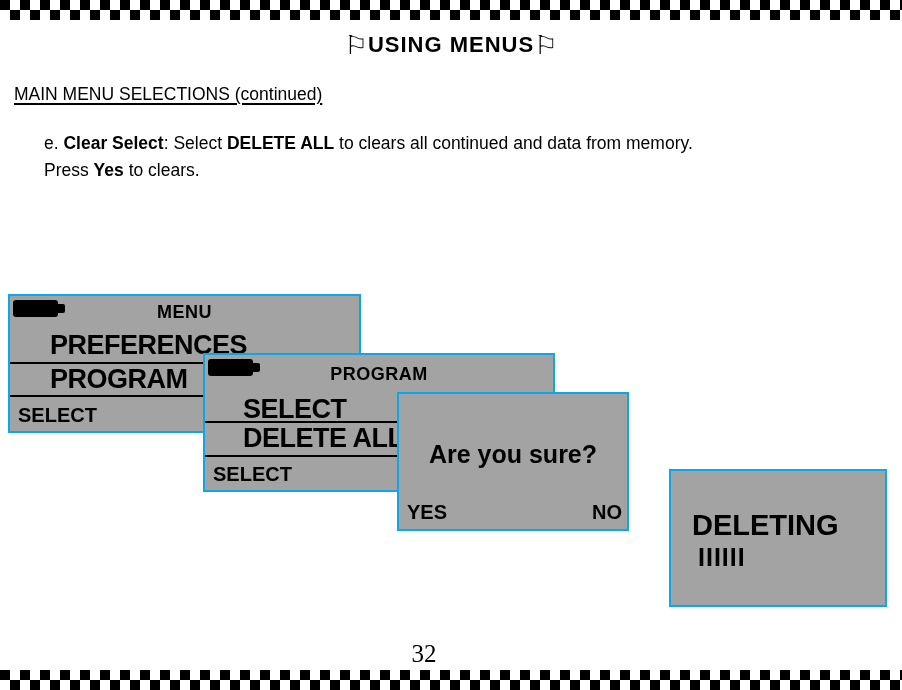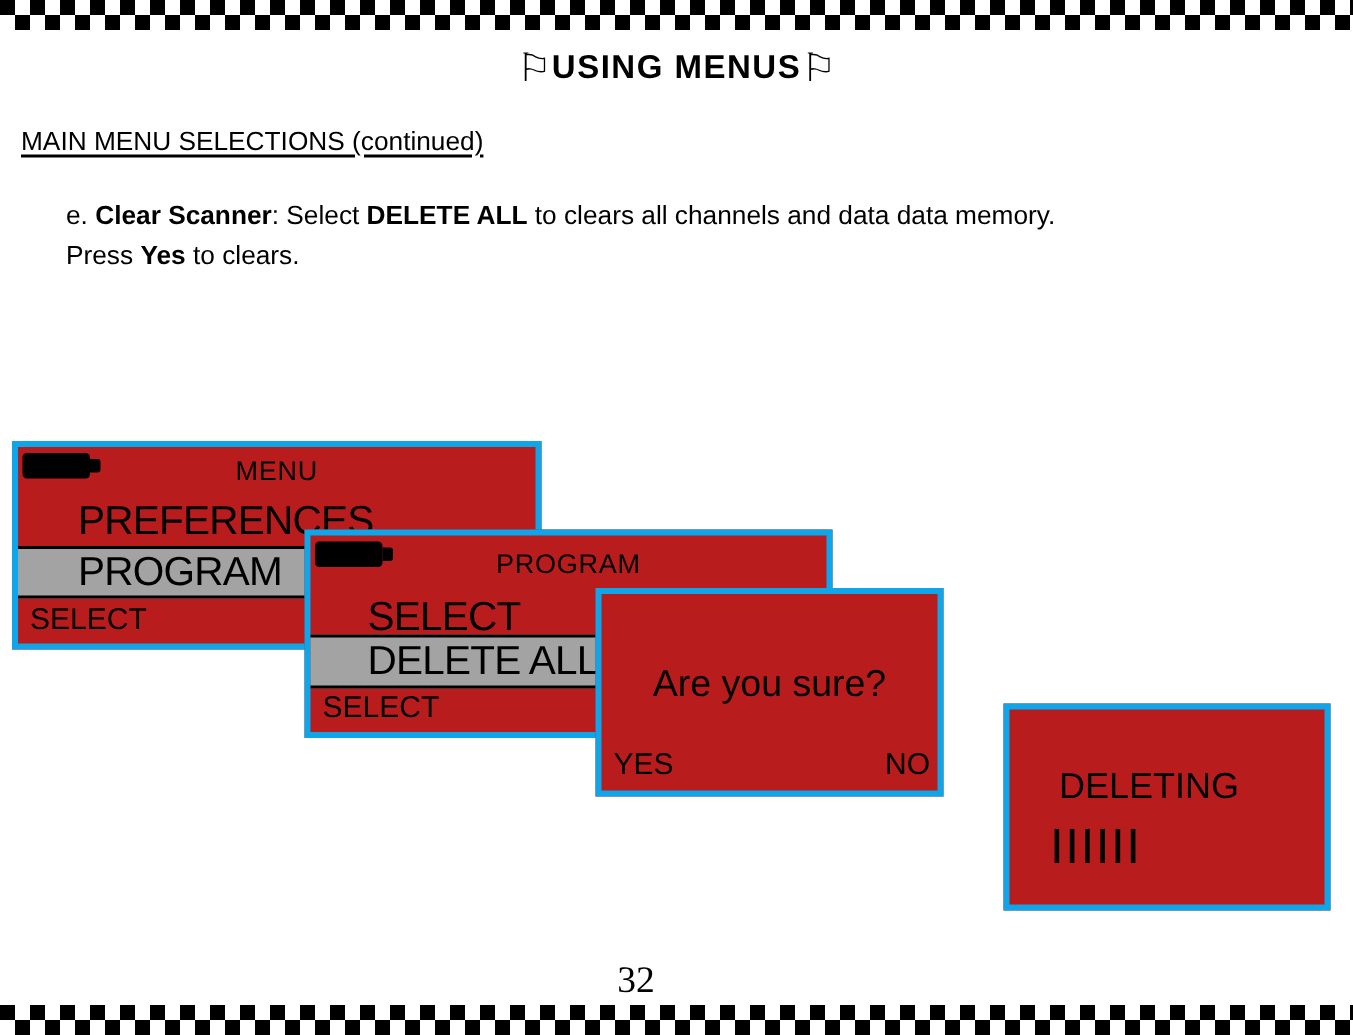--- a/index.html
+++ b/index.html
@@ -27,22 +27,22 @@
     text-decoration:underline;text-decoration-thickness:2px;text-underline-offset:3px;
   }
   
   .bodytext{
     position:absolute;left:44px;top:130px;width:830px;margin:0;
     font-size:17.5px;line-height:27px;
   }
   .bodytext b{font-weight:bold;}
   
   .screen{
-    position:absolute;background:#b91c1c;border:4px solid #0ea5e9;box-sizing:border-box;
-    font-weight:normal;
+    position:absolute;background:#a3a3a3;border:2px solid #0ea5e9;box-sizing:border-box;
+    font-weight:bold;
   }
   .s1{left:8px;top:294px;width:353px;height:139px;z-index:1;}
   .s2{left:203px;top:353px;width:352px;height:139px;z-index:2;}
   .s3{left:397px;top:392px;width:232px;height:139px;z-index:3;}
   .s4{left:669px;top:469px;width:218px;height:138px;z-index:4;}
   .battery{
     position:absolute;left:3px;top:4px;width:45px;height:17px;background:#000;
     border-radius:3px;
   }
   .battery::after{
@@ -70,42 +70,42 @@
   }
   .s2 .band .item2{left:38px;line-height:31px;}
   .softkey{position:absolute;left:8px;bottom:4px;font-size:20px;line-height:24px;text-align:right;}
   
   .confirm-msg{
     position:absolute;left:0;top:46px;width:100%;text-align:center;font-size:25px;
   }
   .yes{position:absolute;left:8px;bottom:5px;font-size:20px;}
   .no{position:absolute;right:5px;bottom:5px;font-size:20px;}
   
-  .del-line1{position:absolute;left:33px;top:38px;font-size:24px;}
-  .del-line2{position:absolute;left:27px;top:72px;font-size:33px;letter-spacing:1px;}
+  .del-line1{position:absolute;left:21px;top:38px;font-size:29px;}
+  .del-line2{position:absolute;left:27px;top:72px;font-size:25px;letter-spacing:1px;}
   
   .pageno{
     position:absolute;left:0;top:640px;width:848px;text-align:center;
     font-family:"Liberation Serif",serif;font-size:25px;
   }
 </style>
 </head>
 <body>
 
 <div class="page">
 
   <div class="checker top"></div>
 
   <div class="title">
     <span class="flag">⚐</span><span>USING MENUS</span><span class="flag">⚐</span>
   </div>
 
   <div class="heading">MAIN MENU SELECTIONS (continued)</div>
 
-  <p class="bodytext"><span>e. </span><b>Clear Scanner</b><span>: Select </span><b>DELETE ALL</b><span> to clears all channels and data data memory.</span><br><span>Press </span><b>Yes</b><span> to clears.</span></p>
+  <p class="bodytext"><span>e. </span><b>Clear Select</b><span>: Select </span><b>DELETE ALL</b><span> to clears all continued and data from memory.</span><br><span>Press </span><b>Yes</b><span> to clears.</span></p>
 
   <div class="screen s1">
     <div class="battery"></div>
     <div class="hdr">MENU</div>
     <div class="item1">PREFERENCES</div>
     <div class="band">
       <div class="item2">PROGRAM</div>
     </div>
     <div class="softkey">SELECT</div>
   </div>

